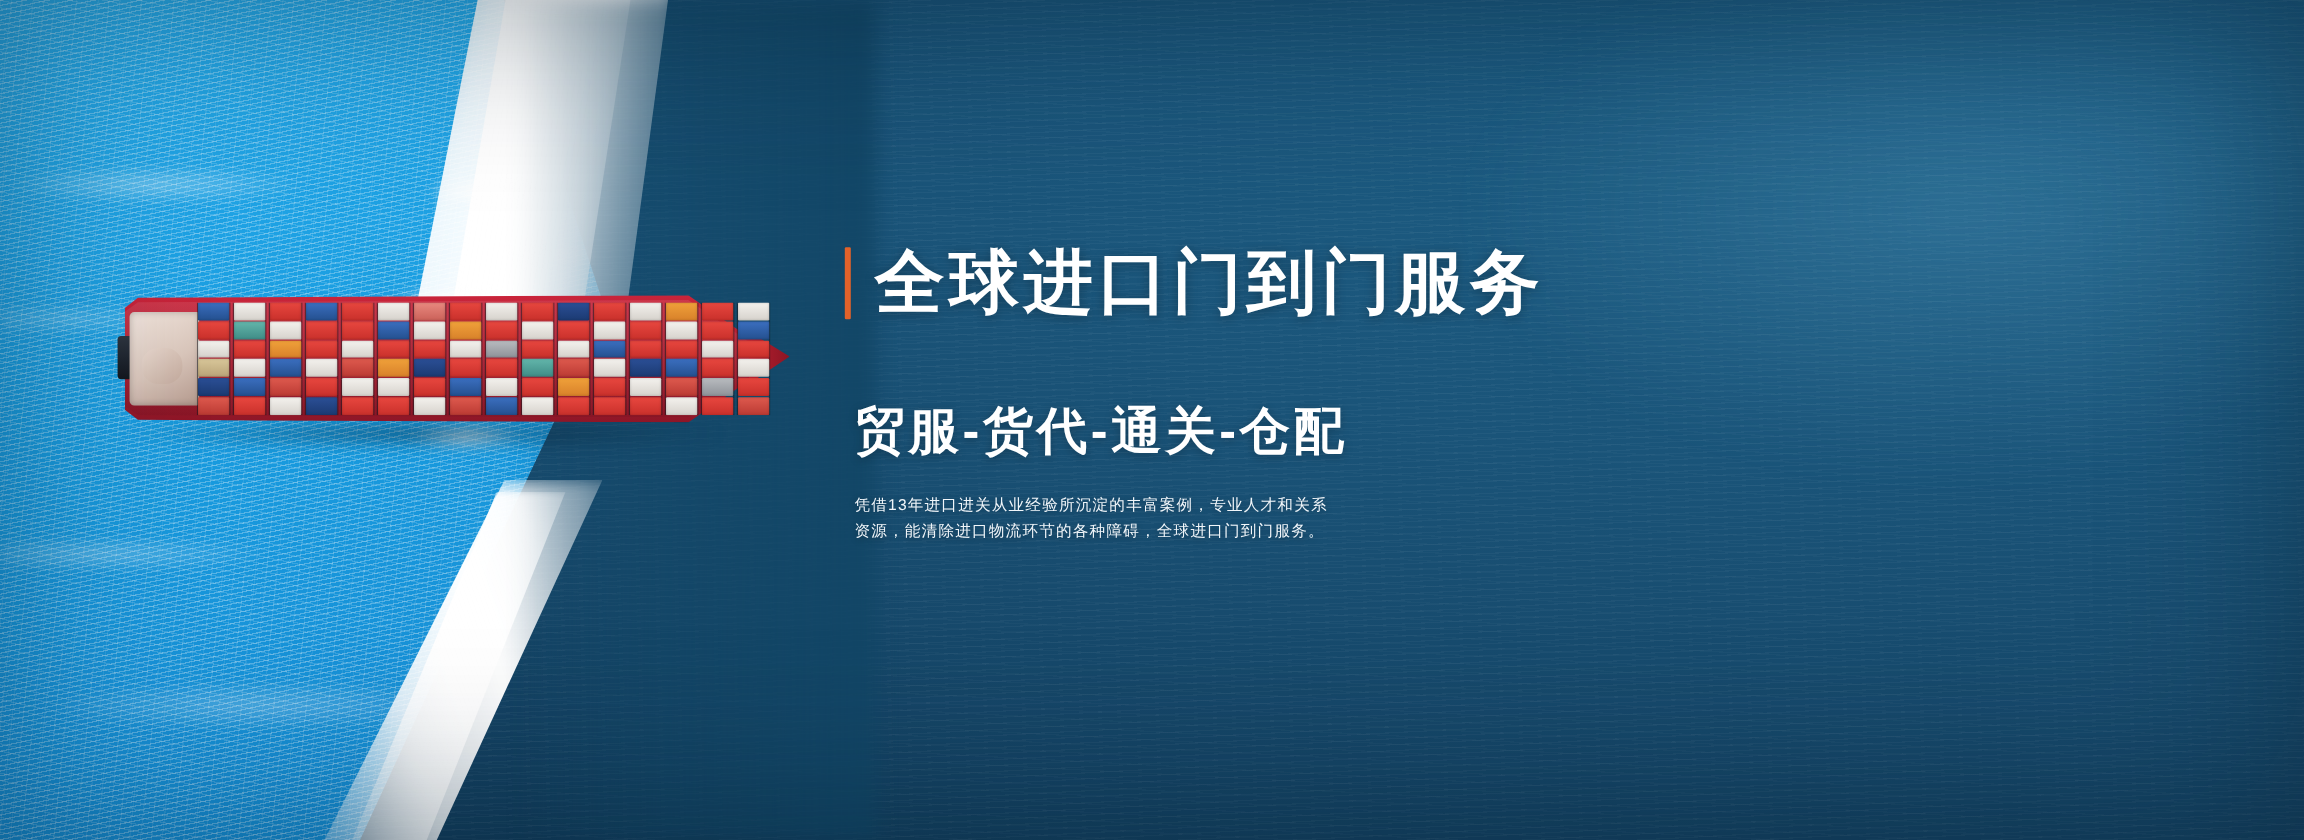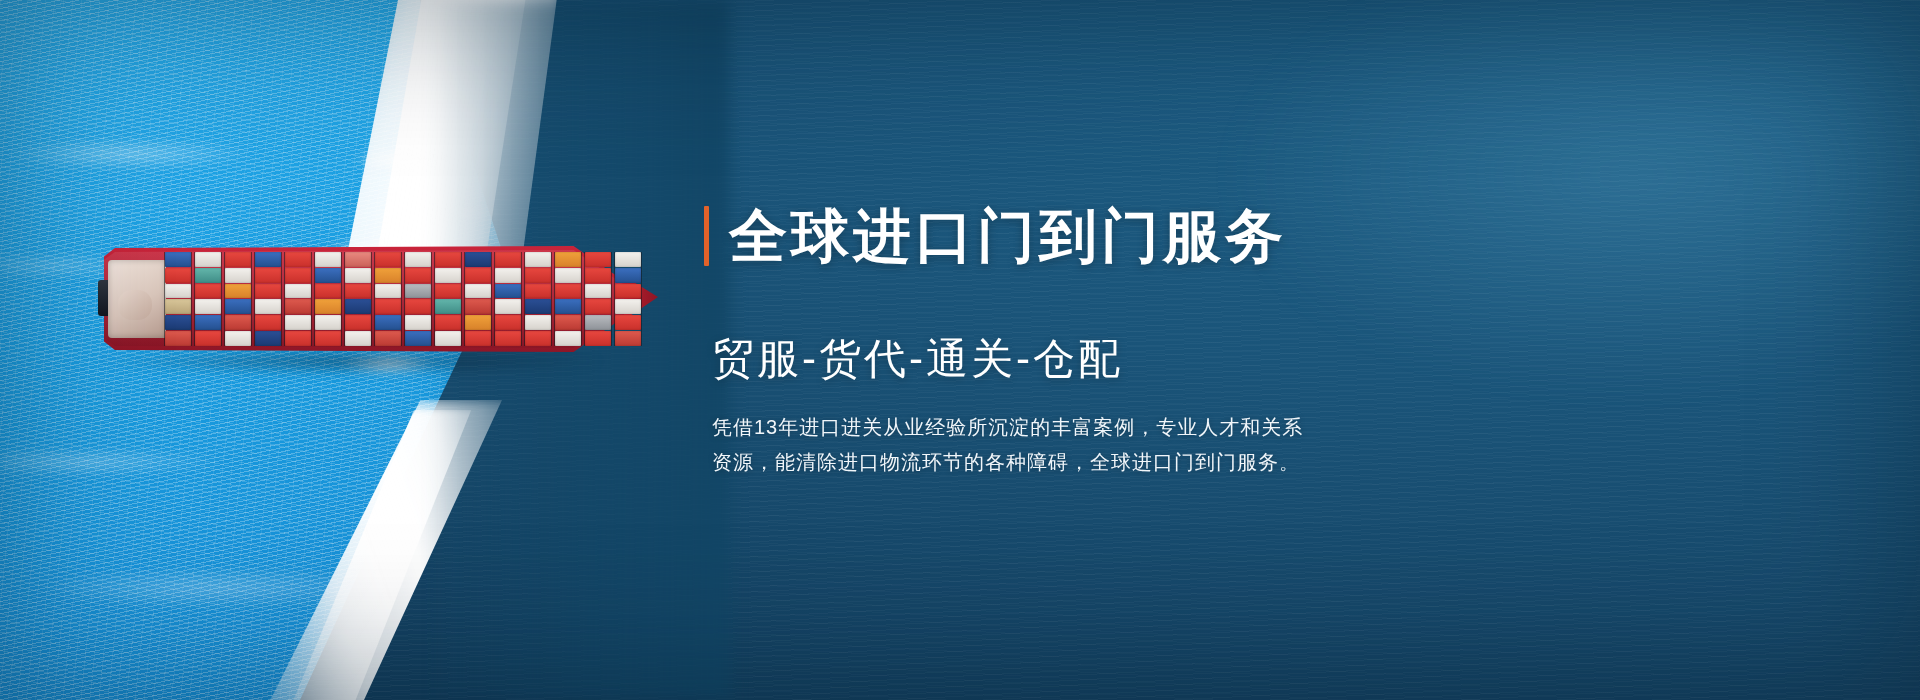--- a/index.html
+++ b/index.html
@@ -207,29 +207,29 @@
   .headline{
     font-size:58px;
     font-weight:700;
     letter-spacing:4px;
     line-height:1;
     white-space:nowrap;
     text-shadow:0 2px 10px rgba(0,0,0,.28);
   }
   .subhead{
     font-size:42px;
-    font-weight:400;
+    font-weight:700;
     letter-spacing:3px;
     line-height:1;
     margin:0 0 30px 8px;
     text-shadow:0 2px 8px rgba(0,0,0,.25);
   }
   .desc{
     margin-left:8px;
-    font-size:20px;
+    font-size:13px;
     line-height:1.75;
     letter-spacing:1px;
     color:#f1f6fa;
     max-width:700px;
     text-shadow:0 1px 6px rgba(0,0,0,.3);
   }
   .desc-line{display:block; white-space:nowrap;}
 
   .vignette{
     position:absolute; inset:0;

